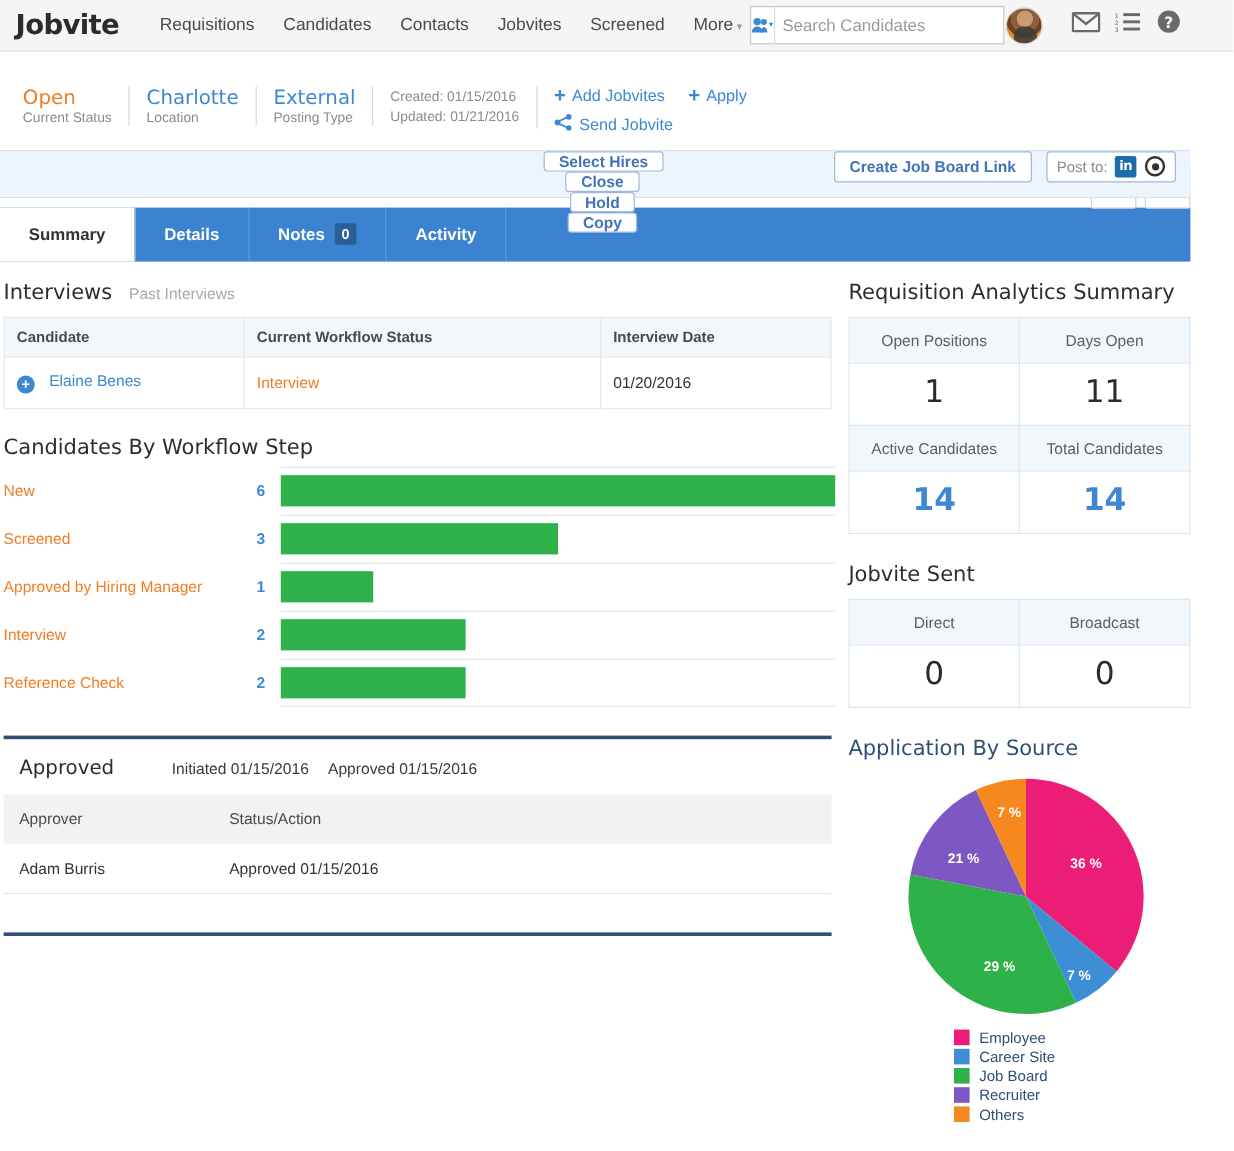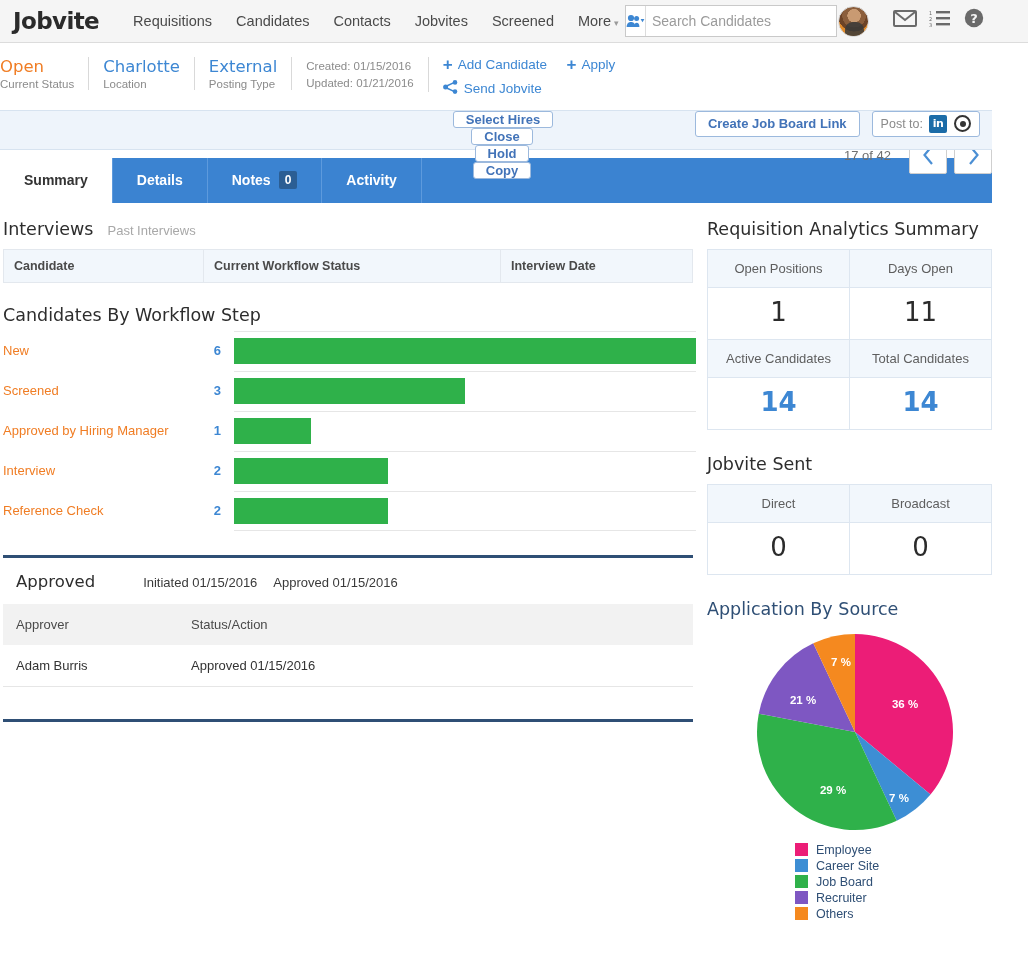--- a/index.html
+++ b/index.html
@@ -67,21 +67,21 @@
   .titlebar{ position:relative; padding:14px 0 0 0; }
   .crumbs{ padding-left:3px; line-height:1; }
   .crumb-link{
     font-size:24px; color:#3d87d3; font-weight:bold; cursor:pointer;
     font-family:"DejaVu Sans", sans-serif; letter-spacing:-0.3px;
   }
   .crumb-sep{ font-size:17px; color:#b5b5b5; margin:0 7px; }
   .crumb-title{ font-size:23px; color:#2d2d2d; font-family:"DejaVu Sans", sans-serif; }
 
   .metarow{
-    display:flex; align-items:flex-start; padding-left:0;
+    display:flex; align-items:flex-start; margin-top:15px; padding-left:19px;
   }
   .metacell{ padding:0 14px; border-right:1px solid #d9d9d9; }
   .metacell:first-child{ padding-left:0; }
   .metacell .big{ font-size:16.5px; line-height:19px; font-family:"DejaVu Sans", sans-serif; }
   .metacell .big.orange{ color:#f07d24; }
   .metacell .big.blue{ color:#3d87d3; cursor:pointer; }
   .metacell .sub{ font-size:11.5px; color:#8b8b8b; margin-top:2px; }
   .metacell.dates{ font-size:11.5px; color:#8b8b8b; line-height:17px; padding-top:1px; }
   .actions{ padding-left:14px; }
   .act{ color:#3d87d3; font-size:13.5px; cursor:pointer; display:inline-flex; align-items:center; margin-right:16px; }
@@ -273,21 +273,21 @@
       <div class="sub">Posting Type</div>
     </div>
     <div class="metacell dates">
       <div>Created: 01/15/2016</div>
       <div>Updated: 01/21/2016</div>
     </div>
     <div class="actions">
       <div>
         <span class="act">
             <span class="plus">+</span>
-            <span>Add Candidate</span>
+            <span>Add Jobvites</span>
           </span>
         <span class="act">
             <span class="plus">+</span>
             <span>Apply</span>
           </span>
       </div>
       <div class="act-row2">
         <span class="act">
           <span class="shareicon">
             <svg width="15" height="14" viewBox="0 0 15 14">
@@ -354,20 +354,27 @@
       <span class="sec-title">Interviews</span>
       <span class="sub-link">Past Interviews</span>
     </div>
 
     <table class="grid">
       <tbody>
           <tr>
         <th style="width:200px">Candidate</th>
         <th style="width:297px">Current Workflow Status</th>
         <th>Interview Date</th>
+      </tr>
+      <tr>
+        <td>
+          <span class="plusicon">+</span><span class="cand-link">Elaine Benes</span>
+        </td>
+        <td class="status-orange">Interview</td>
+        <td>01/20/2016</td>
       </tr>
     </tbody>
       </table>
 
     <div class="bar-sec">
       <div class="sec-title">Candidates By Workflow Step</div>
       <div class="bars">
 
         <div class="barrow">
           <div class="bar-label">New</div>

